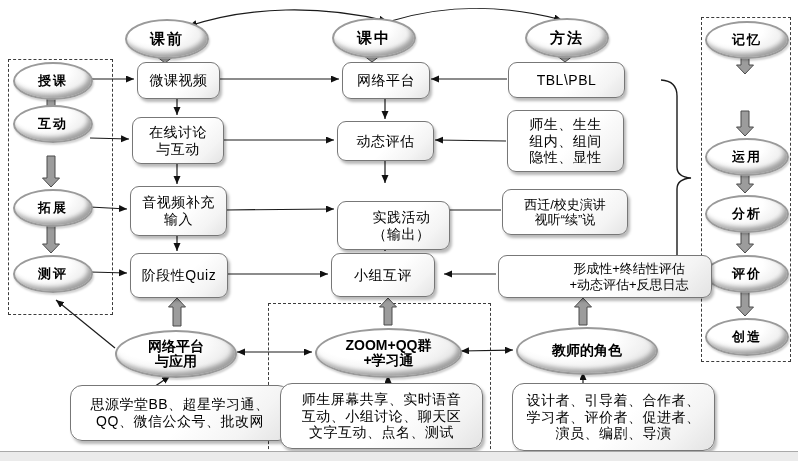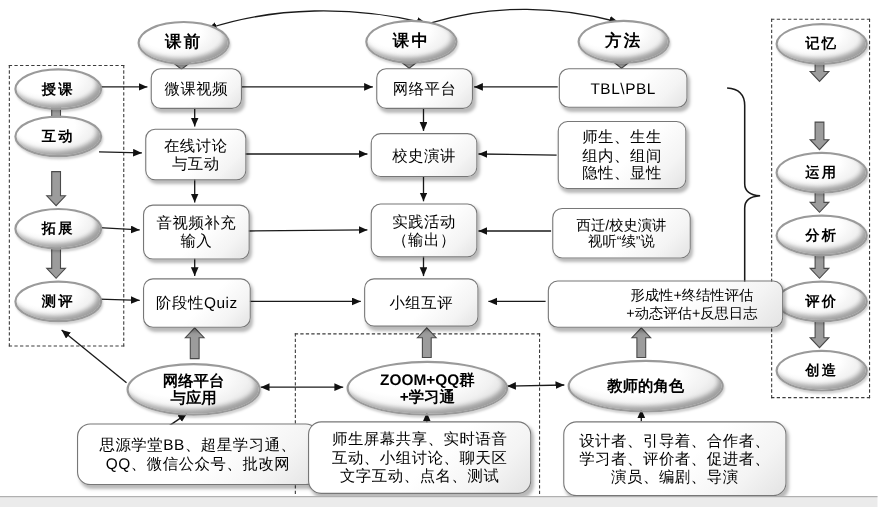--- a/index.html
+++ b/index.html
@@ -112,27 +112,27 @@
   <div class="ell small" style="left:705px;top:138px;width:80px;height:34px;">运用</div>
   <div class="ell small" style="left:705px;top:255px;width:80px;height:34px;">评价</div>
   <div class="ell small" style="left:705px;top:195px;width:80px;height:34px;">分析</div>
   <div class="ell small" style="left:705px;top:318px;width:80px;height:34px;">创造</div>
 
   <div class="box" style="left:137px;top:62px;width:81px;height:35px;">微课视频</div>
   <div class="box" style="left:342px;top:62px;width:86px;height:35px;">网络平台</div>
   <div class="box" style="left:508px;top:62px;width:115px;height:34px;">TBL\PBL</div>
   <div class="box" style="left:132px;top:117px;width:90px;height:45px;">在线讨论
 与互动</div>
-  <div class="box" style="left:337px;top:121px;width:95px;height:38px;">校史演讲</div>
+  <div class="box" style="left:337px;top:121px;width:95px;height:38px;">动态评估</div>
   <div class="box" style="left:507px;top:110px;width:115px;height:60px;">师生、生生
 组内、组间
 隐性、显性</div>
   <div class="box" style="left:130px;top:186px;width:95px;height:48px;">音视频补充
 输入</div>
-  <div class="box" style="left:337px;top:185px;width:95px;height:47px;">实践活动
+  <div class="box" style="left:337px;top:201px;width:95px;height:47px;padding-left:16px;">实践活动
 （输出）</div>
   <div class="box dense" style="left:502px;top:189px;width:124px;height:44px;">西迁/校史演讲
 视听“续”说</div>
   <div class="box" style="left:130px;top:253px;width:96px;height:43px;">阶段性Quiz</div>
   <div class="box" style="left:331px;top:253px;width:102px;height:42px;">小组互评</div>
   <div class="box dense" style="left:498px;top:255px;width:164px;height:41px;padding-left:48px;">形成性+终结性评估
 +动态评估+反思日志</div>
 
   <div class="ell wide" style="left:115px;top:330px;width:118px;height:44px;">网络平台
 与应用</div>

